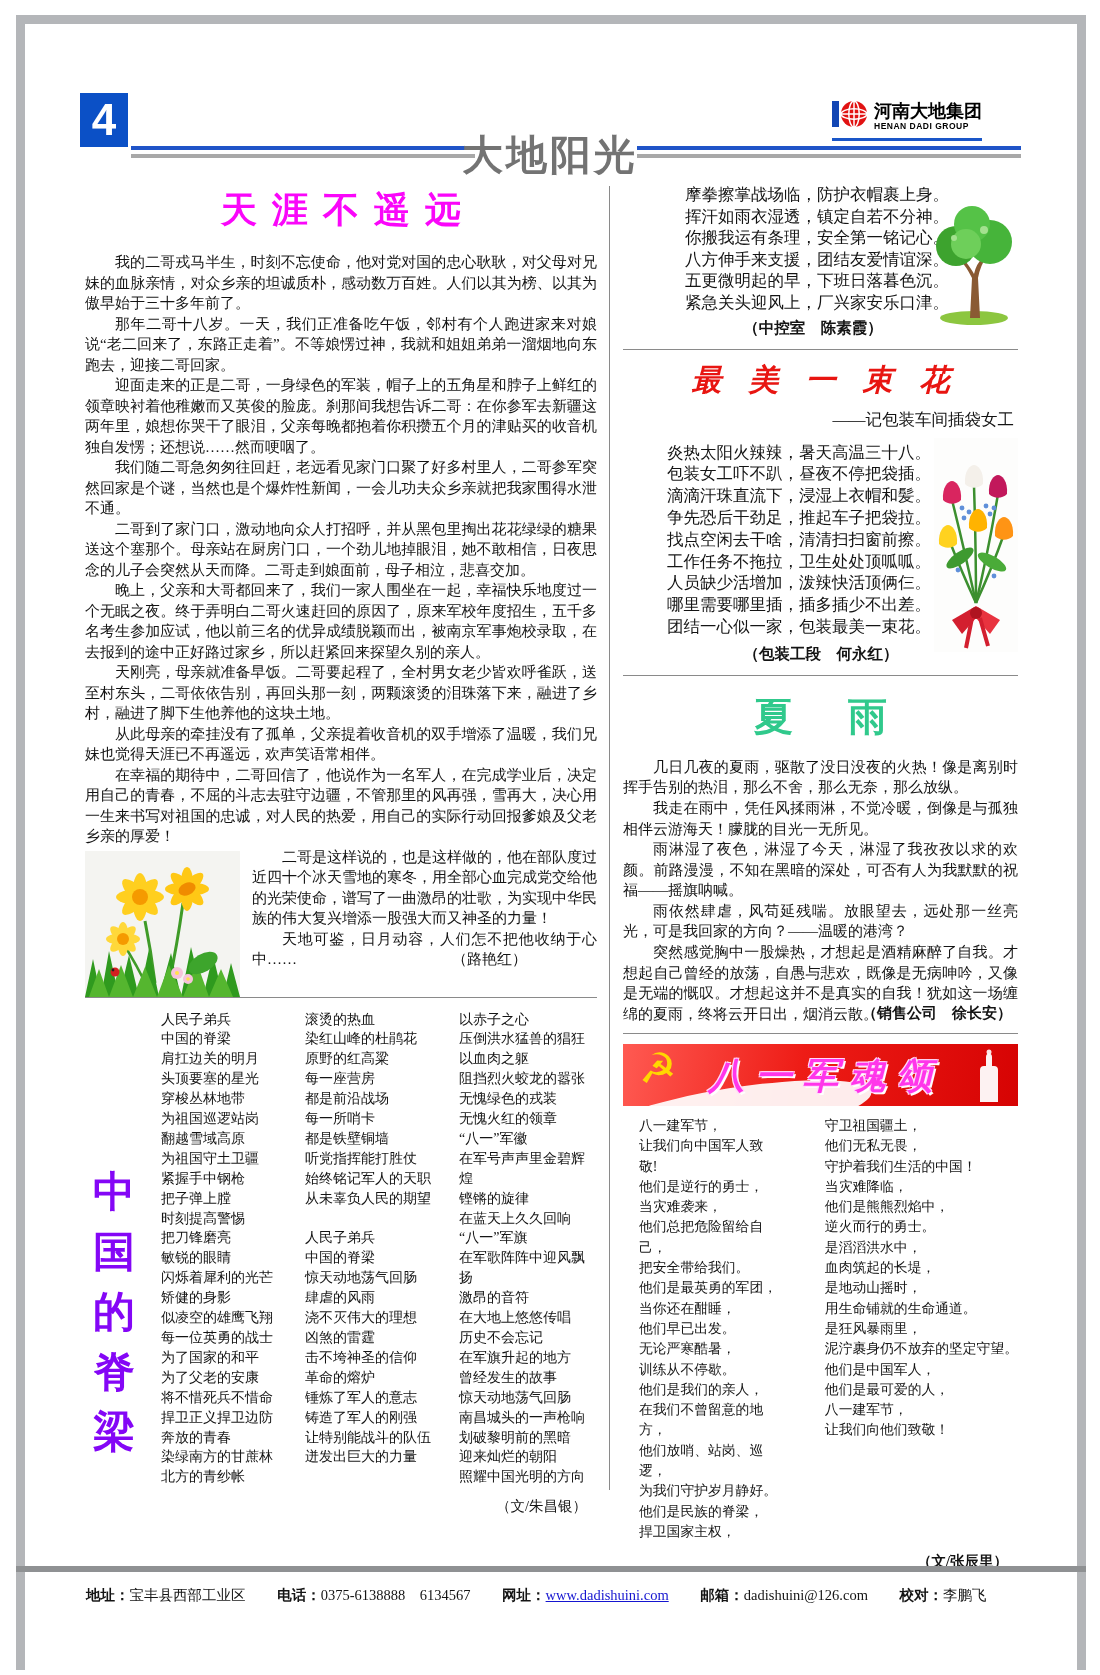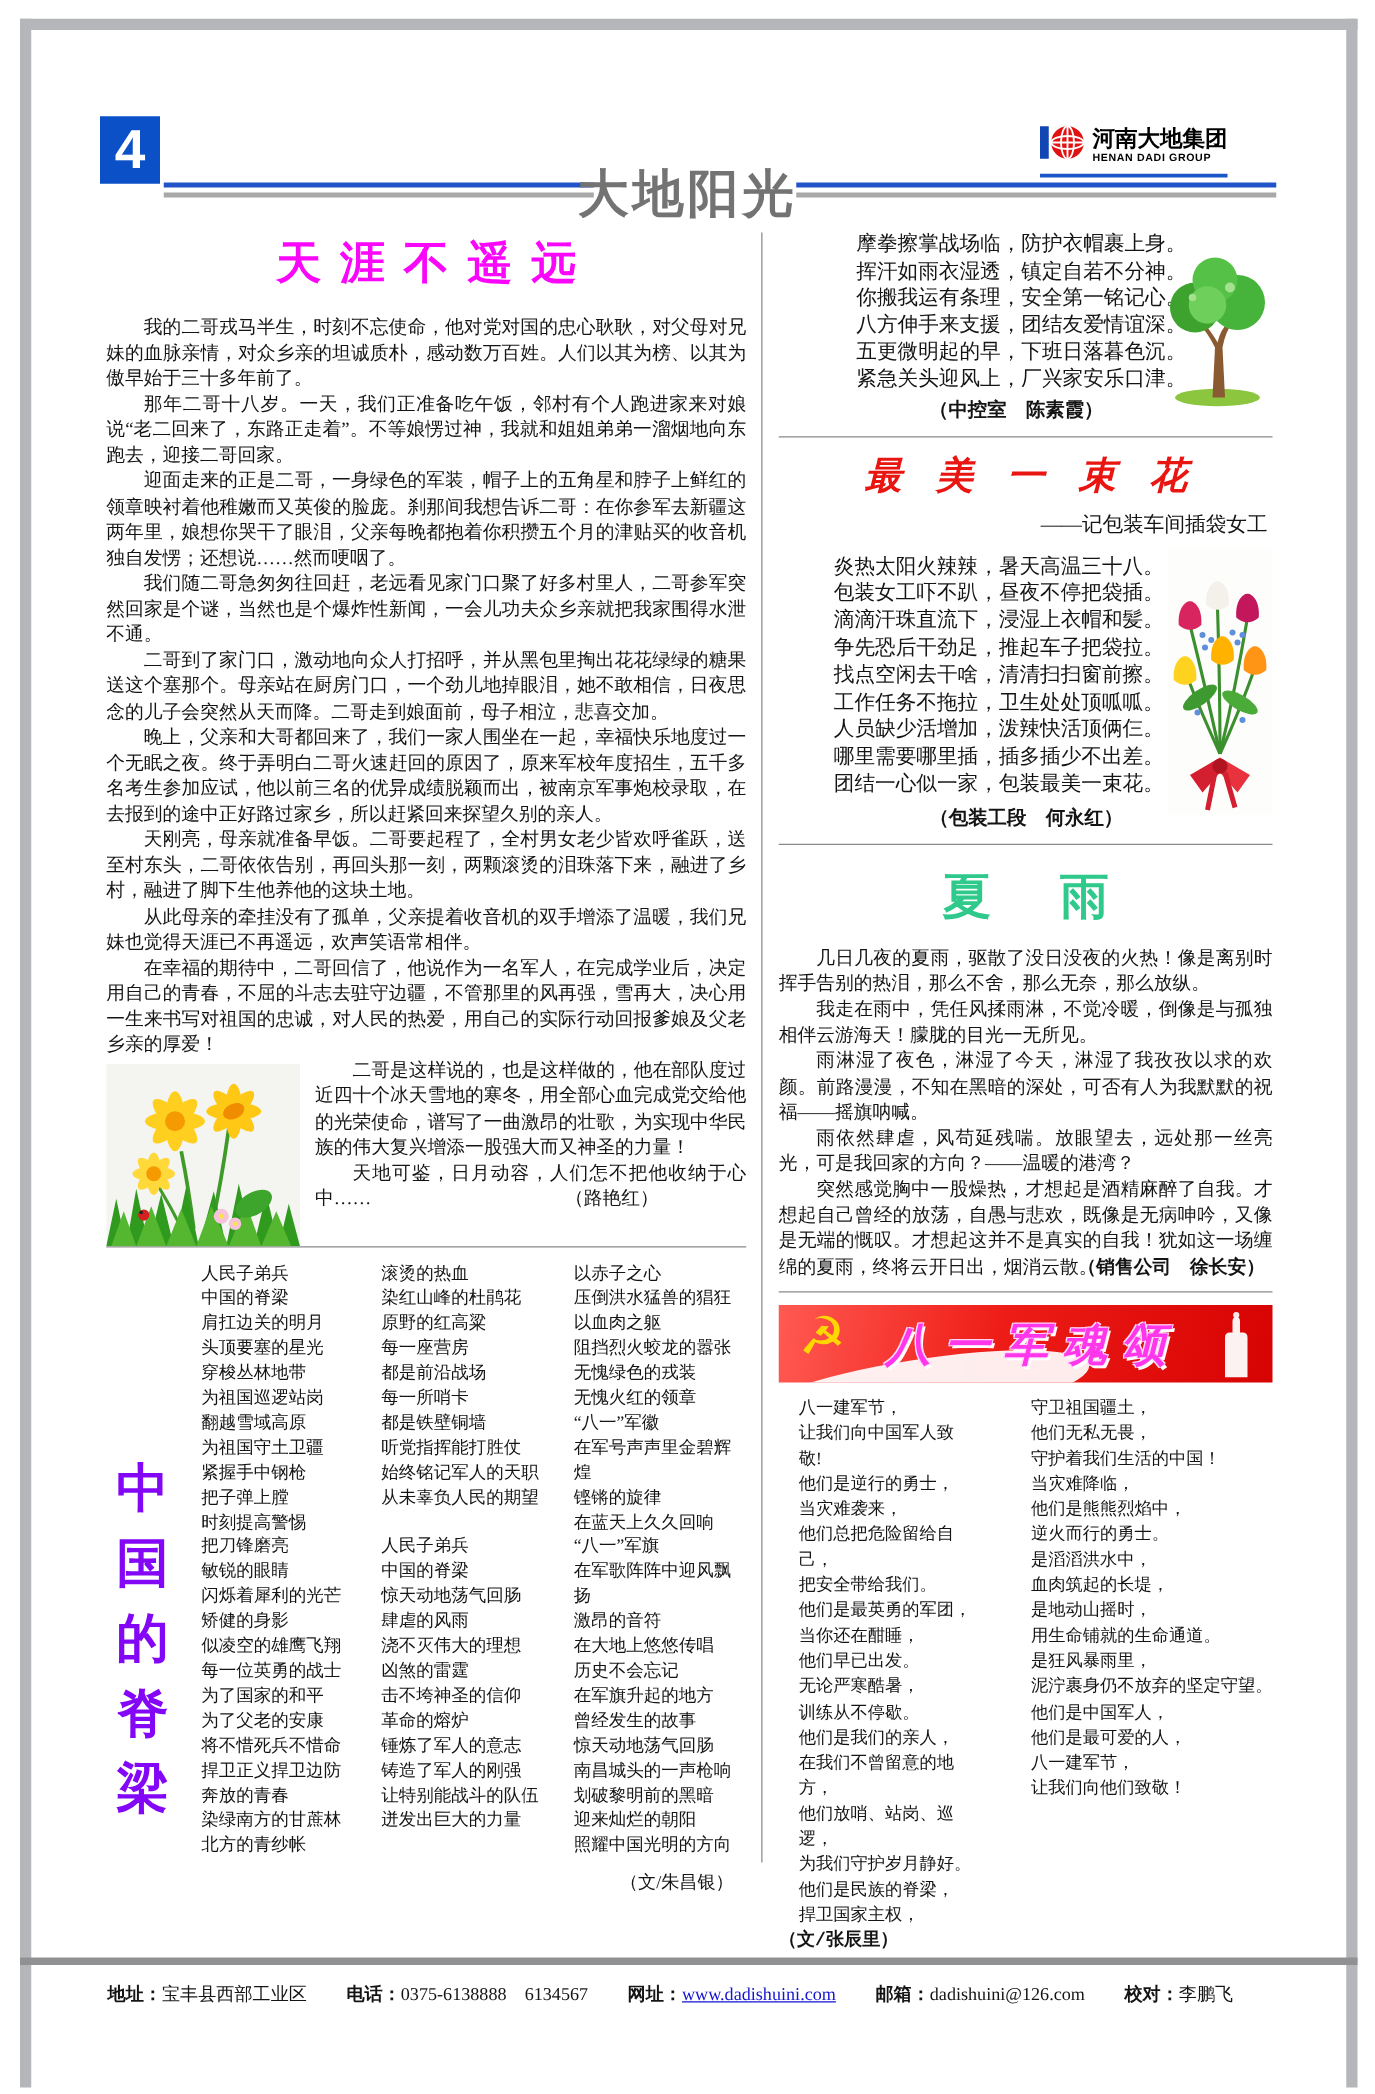--- a/index.html
+++ b/index.html
@@ -98,21 +98,21 @@
     font-family:"DejaVu Sans",sans-serif; z-index:2; }
   .by-title { position:relative; z-index:2; text-align:center; line-height:64px; color:#ff36ea;
     font-size:36px; font-weight:bold; font-style:italic; letter-spacing:11px; text-indent:11px;
     text-shadow:-1px -1px 0 #ffd9fb,1px -1px 0 #ffd9fb,-1px 1px 0 #ffd9fb,2px 2px 0 #ffffff; }
   .by-statue { position:absolute; right:12px; top:4px; z-index:2; }
   .by-cols { display:flex; padding-left:16px;gap:44px; }
   .by-col { font-size:13.8px; line-height:20.3px; }
   .by-col div { min-height:20.3px; }
   .by-left { width:192px; }
   .by-right { flex:1; white-space:nowrap; }
-  .by-sig { padding-right:10px; margin-top:0; font-size:14.5px; font-weight:bold;font-family:Liberation Mono, monospace; }
+  .by-sig { text-align:right; padding-right:10px; margin-top:10px; font-size:14.5px; font-weight:bold; }
 
   
   .footer-rule { position:absolute; left:16px; top:1566px; width:1070px; height:6px; background:#8f9193; }
   .footer { position:absolute; left:86px; top:1586px; width:950px; font-size:14.5px; }
   .footer b { font-family:Liberation Serif, serif; font-weight:bold; }
   .fgroup { margin-right:28px; }
   .flink { color:#1515d0; text-decoration:underline; }
 </style>
 </head>
 <body>

